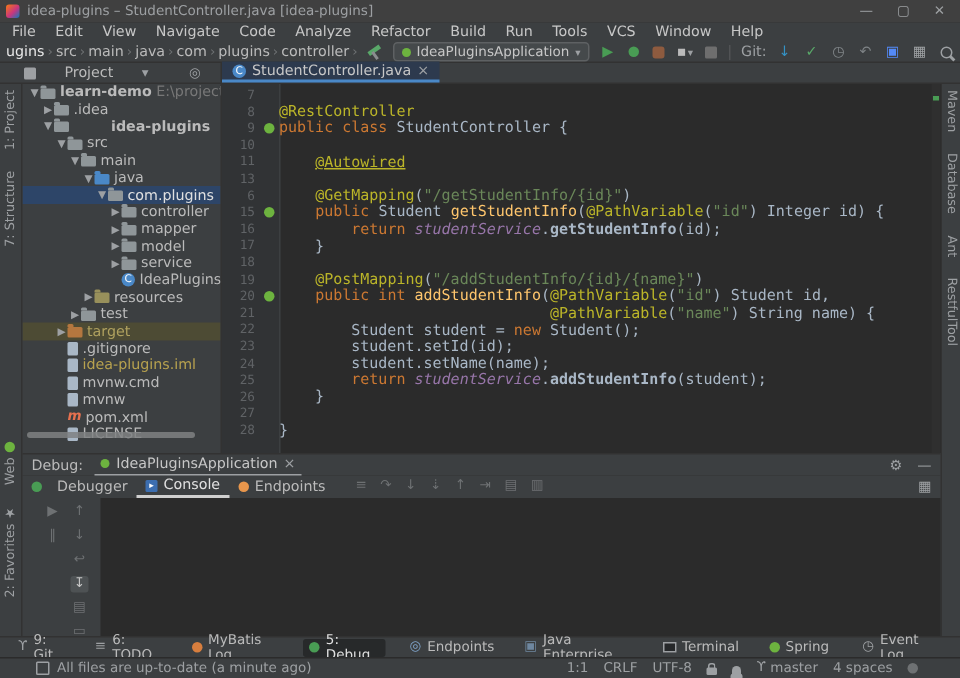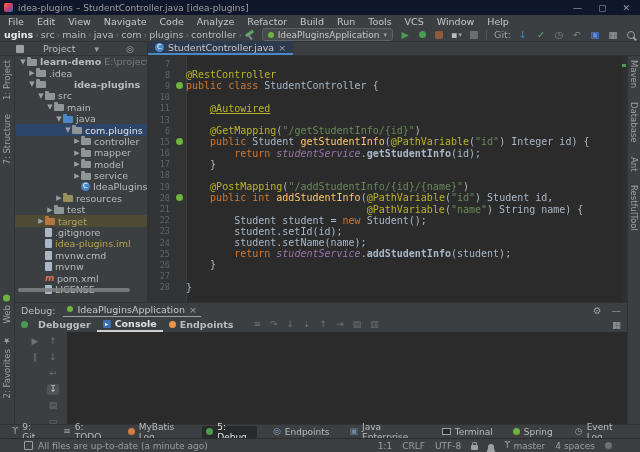--- a/index.html
+++ b/index.html
@@ -1,28 +1,28 @@
 <!DOCTYPE html>
 <html><head>
 <meta charset="utf-8">
 <style>
   html,body{margin:0;padding:0;background:#2B2B2B;}
   body{width:640px;height:452px;position:relative;overflow:hidden;
        font-family:"DejaVu Sans",sans-serif;color:#BBBBBB;font-size:10px;}
   .abs{position:absolute;}
   
-  #titlebar{left:0;top:0;width:640px;height:15px;background:#0f172a;display:flex;align-items:center;padding:0 4px;box-sizing:border-box;}
+  #titlebar{left:0;top:0;width:640px;height:15px;background:#404040;display:flex;align-items:center;padding:0 4px;box-sizing:border-box;}
   #title-text{color:#9DA0A3;font-size:9px;margin-left:5px;white-space:nowrap;}
   #win-controls{margin-left:auto;display:flex;gap:16px;color:#9DA0A3;font-size:9px;margin-right:6px;}
   #app-icon{width:9px;height:9px;border-radius:2px;background:linear-gradient(135deg,#F97A12,#C9357F 55%,#0A7BBB);}
   #menubar{left:0;top:15px;width:640px;height:13px;background:#3C3F41;display:flex;align-items:center;gap:13px;padding:0 8px;font-size:9.5px;color:#C7C7C7;}
   #navbar{left:0;top:28px;width:640px;height:14px;background:#3C3F41;border-bottom:1px solid #323232;display:flex;align-items:center;box-sizing:border-box;padding:0 4px;font-size:9.5px;}
   #crumbs{display:flex;align-items:center;white-space:nowrap;overflow:hidden;}
   .crumb{color:#BBBBBB;margin-right:2px;display:flex;align-items:center;gap:3px;}
-  .crumb.bold{font-weight:bold;color:#E8E8E8;align-items:flex-end;}
+  .crumb.bold{font-weight:normal;color:#E8E8E8;align-items:flex-end;}
   .crumb-sep{color:#6E7173;margin-right:2px;font-size:9px;}
   #nav-right{margin-left:auto;display:flex;align-items:center;gap:7px;}
   #run-combo{display:flex;align-items:center;gap:4px;background:#45494B;border:1px solid #5E6163;border-radius:3px;height:11px;padding:0 5px;font-size:9px;color:#C7C7C7;}
   .toolbtn{display:flex;align-items:center;justify-content:center;min-width:10px;height:12px;}
   .g-sep{width:1px;height:10px;background:#515355;}
   
   #headrow{left:0;top:42px;width:640px;height:14px;background:#3C3F41;border-bottom:1px solid #323232;box-sizing:border-box;display:flex;}
   #proj-head{width:148px;display:flex;align-items:center;gap:19px;padding-left:16px;box-sizing:border-box;border-right:1px solid #323232;font-size:9.5px;}
   #proj-head .mini{color:#9DA0A3;font-size:9px;}
   #tabstrip{display:flex;align-items:flex-end;}
@@ -494,21 +494,21 @@
     <span>IdeaPluginsApplication</span>
     <span style="color:#9DA0A3;">×</span>
   </span>
   <span id="dbg-head-right">
     <span>⚙</span>
     <span>—</span>
   </span>
 </div>
 <div id="dbg-tabs" class="abs">
   <span class="dot" style="background:#499C54;"></span>
-  <span id="dtabs" style="display:flex;font-weight:bold;">
+  <span id="dtabs" style="display:flex;">
       <span class="dtab">
         <span>Debugger</span>
       </span>
       <span class="dtab sel">
         <span class="consq">▸</span>
         <span>Console</span>
       </span>
       <span class="dtab">
         <span class="dot" style="background: rgb(232, 150, 76);"></span>
         <span>Endpoints</span>

